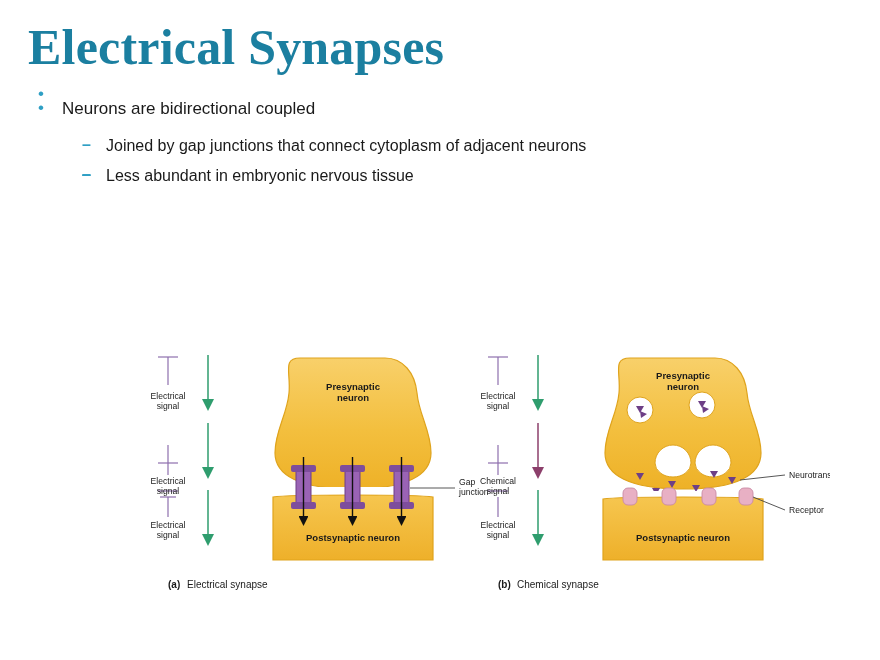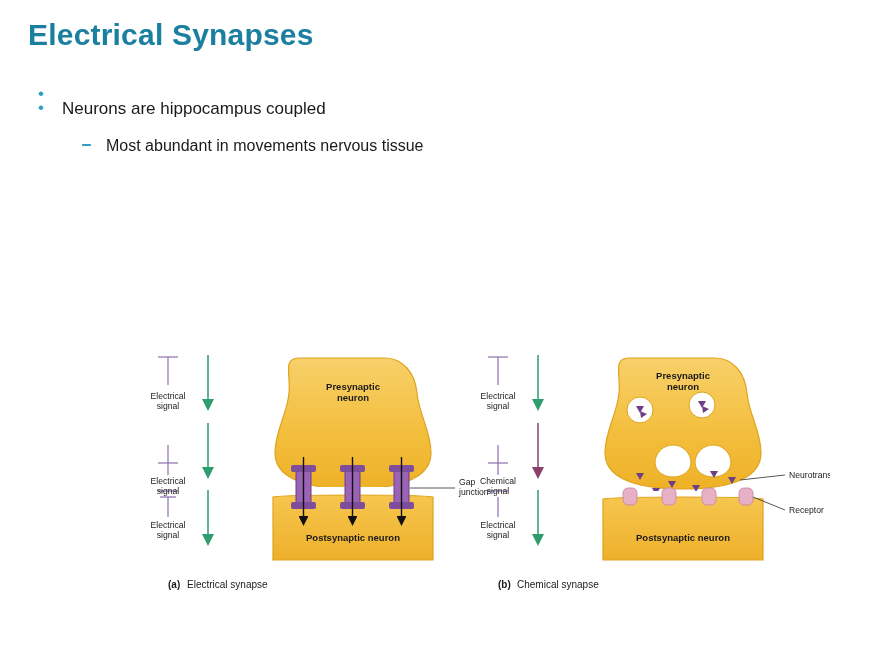--- a/index.html
+++ b/index.html
@@ -17,23 +17,23 @@
   .slide {
     position: relative;
     width: 880px;
     height: 660px;
     background: #ffffff;
   }
   .title {
     position: absolute;
     left: 28px;
     top: 18px;
-    font-family: Liberation Sans, sans-serif;
+    font-family: Liberation Serif, serif;
     font-weight: bold;
-    font-size: 30px;
+    font-size: 50px;
     color: #1b7fa0;
     letter-spacing: 0.2px;
   }
   .bullets {
     position: absolute;
     left: 30px;
     top: 84px;
     width: 820px;
   }
   .b1 {
@@ -87,36 +87,37 @@
   <div class="title">Electrical Synapses</div>
 
   <div class="bullets">
 
     <div class="b1">
       <span class="dot">•</span>
     </div>
 
     <div class="b1">
       <span class="dot">•</span>
-      <span>Neurons are hippocampus coupled</span>
+      <span>Neurons are bidirectional coupled</span>
     </div>
 
     <div class="b2wrap">
       <div class="b2">
         <span class="dash">–</span>
-      </div>
-      <div class="b2">
-        <span class="dash">–</span>
-      </div>
-      <div class="b2">
-        <span class="dash">–</span>
-      </div>
-      <div class="b2">
-        <span class="dash">–</span>
-        <span>Most abundant in movements nervous tissue</span>
+        <span>Joined by gap junctions that connect cytoplasm of adjacent neurons</span>
+      </div>
+      <div class="b2">
+        <span class="dash">–</span>
+      </div>
+      <div class="b2">
+        <span class="dash">–</span>
+      </div>
+      <div class="b2">
+        <span class="dash">–</span>
+        <span>Less abundant in embryonic nervous tissue</span>
       </div>
     </div>
 
   </div>
 
   <div class="figure">
     <svg width="720" height="265" viewBox="0 0 720 265" xmlns="http://www.w3.org/2000/svg">
 
       <defs>
         <linearGradient id="neuGrad" x1="0" y1="0" x2="0" y2="1">

